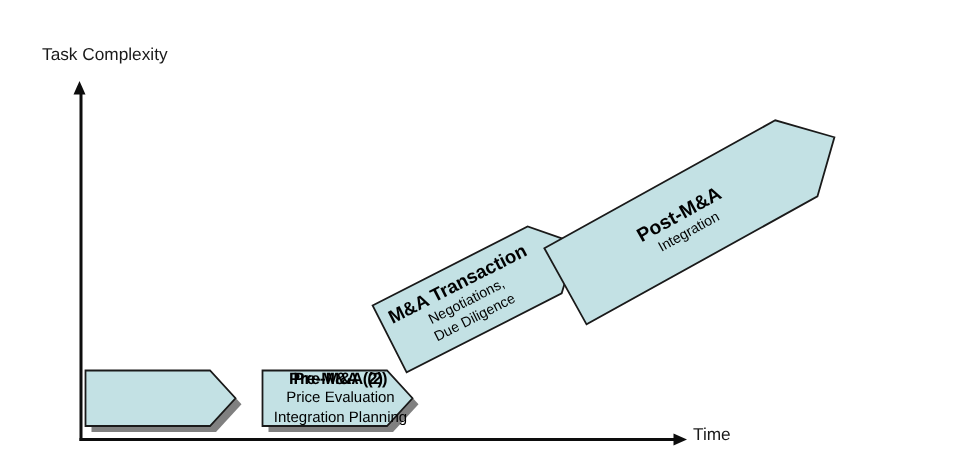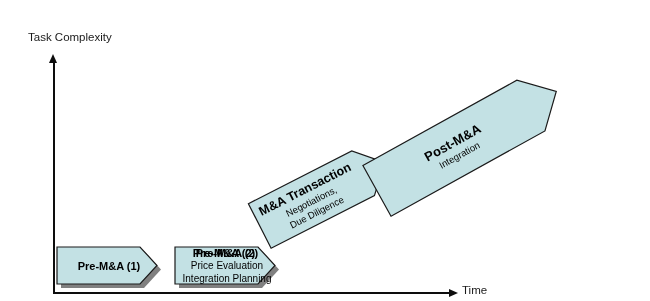--- a/index.html
+++ b/index.html
@@ -151,21 +151,20 @@
   <div class="axis-head" id="y-axis-head"></div>
   <div class="axis-line" id="x-axis-line"></div>
   <div class="axis-head" id="x-axis-head"></div>
 
   <div class="stage" id="stage-1">
     <svg width="104" height="39" viewBox="0 0 104 39">
       <polygon points="4,4 87,4 104,22.5 87,41 4,41" fill="#808080"></polygon>
       <polygon points="0,0 83,0 100,18.5 83,37 0,37" fill="#c3e1e4" stroke="#1a1a1a" stroke-width="1.2"></polygon>
     </svg>
     <div class="stage-text">
-      <div class="stage-title">Pre-M&amp;A (1)</div>
     </div>
   </div>
 
   <div class="stage" id="stage-2">
     <svg width="104" height="39" viewBox="0 0 104 39">
       <polygon points="4,4 87,4 104,22.5 87,41 4,41" fill="#808080"></polygon>
       <polygon points="0,0 83,0 100,18.5 83,37 0,37" fill="#c3e1e4" stroke="#1a1a1a" stroke-width="1.2"></polygon>
     </svg>
     <div class="stage-text">
       <div class="stage-title">

